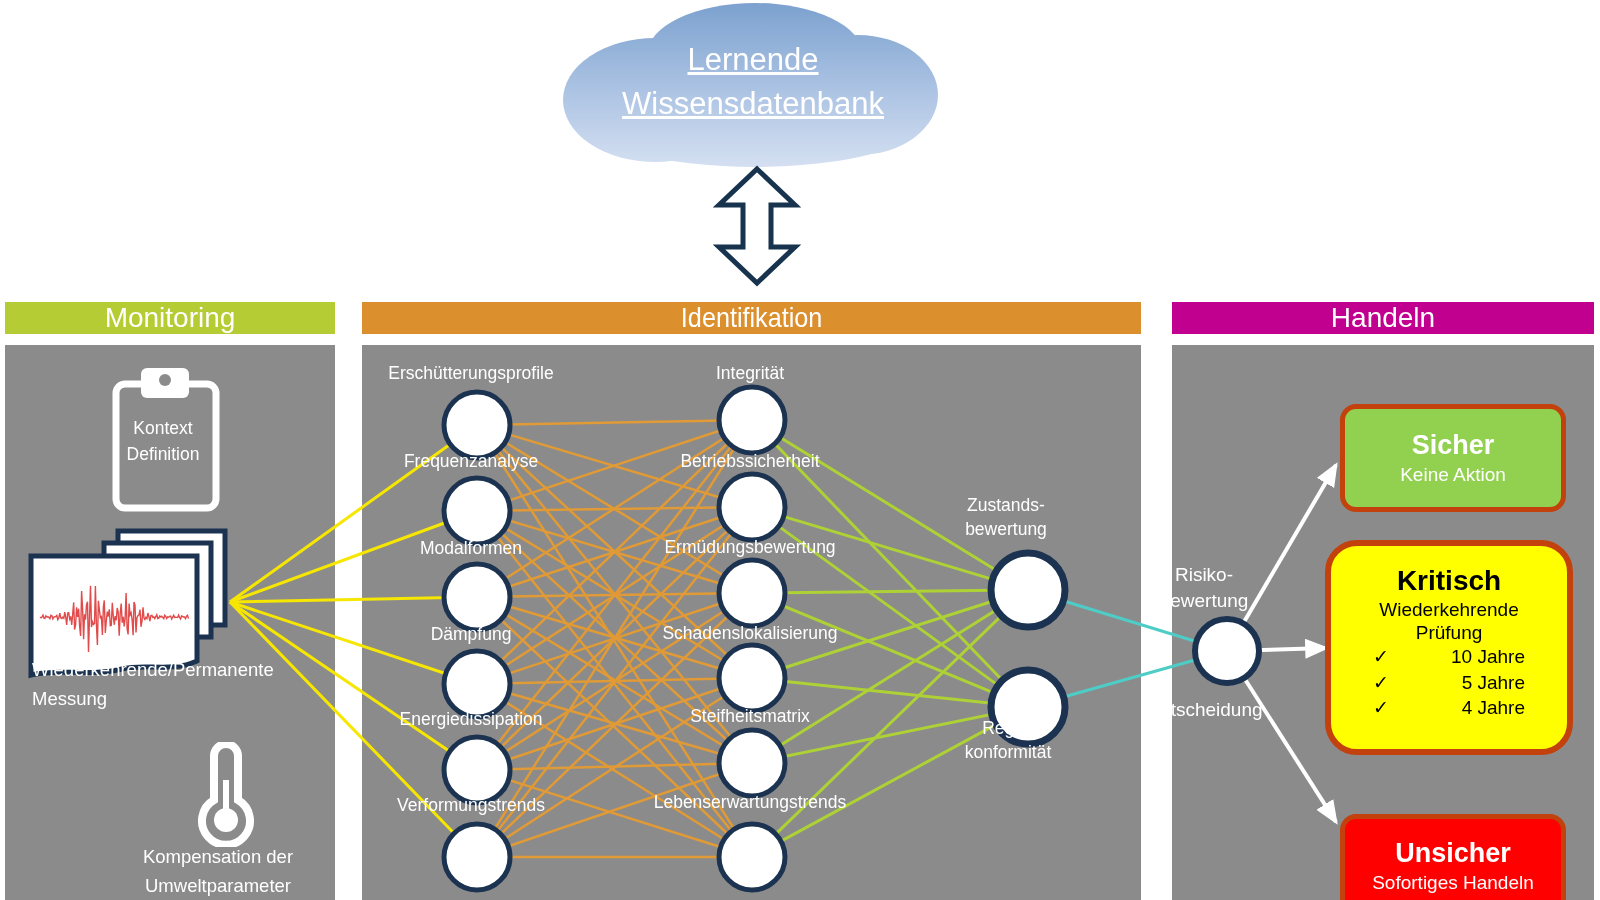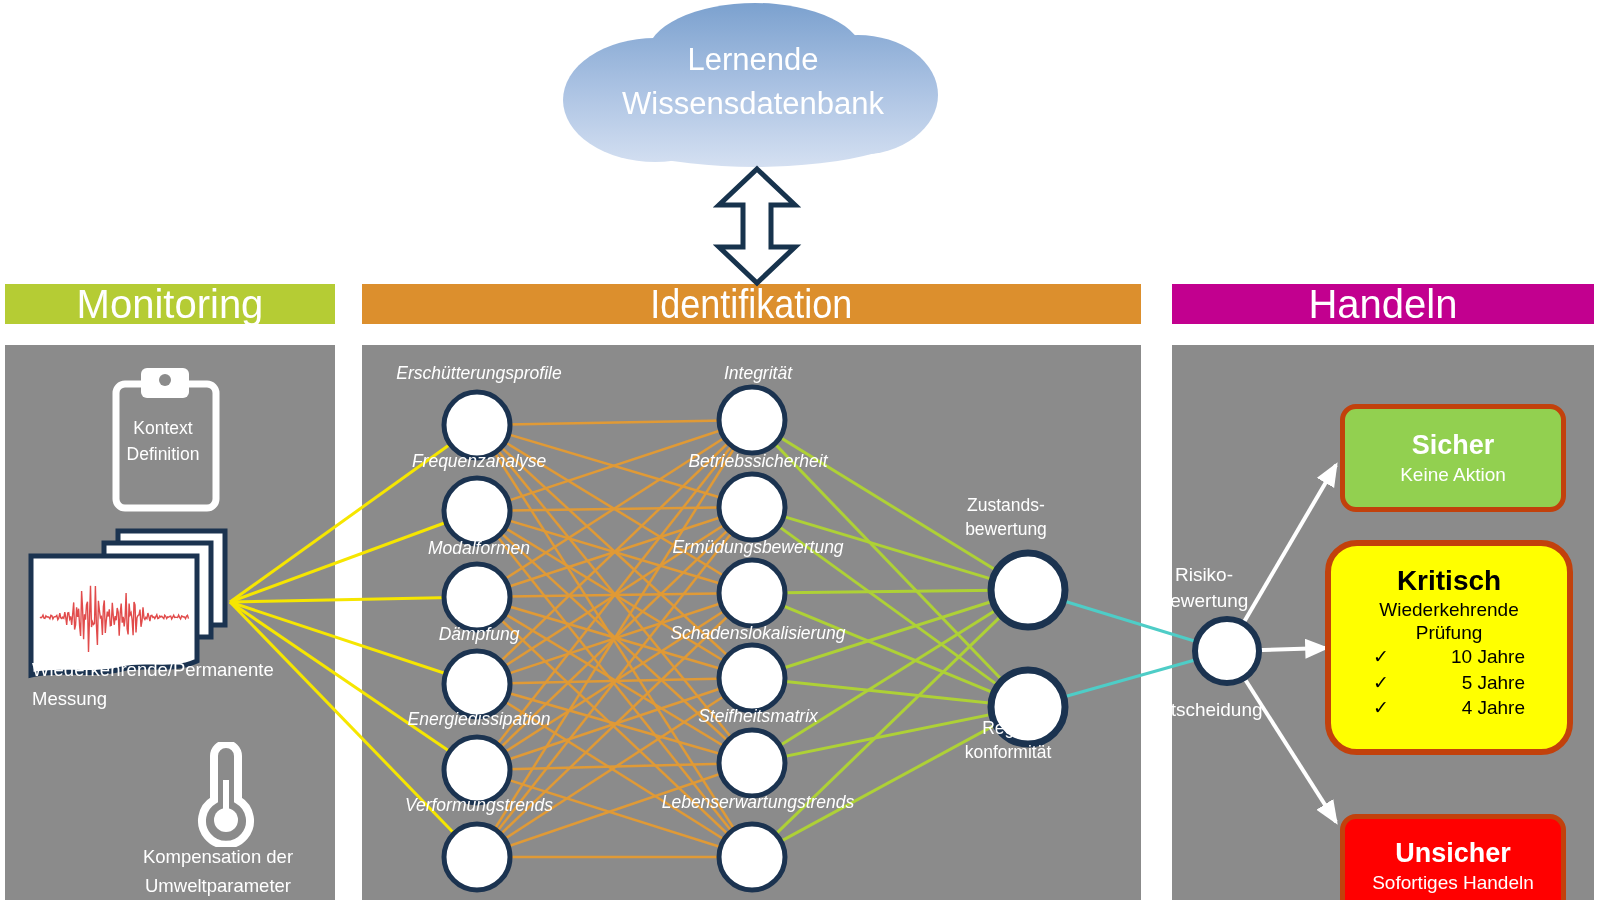--- a/index.html
+++ b/index.html
@@ -1,26 +1,26 @@
 <!DOCTYPE html>
 <html><head>
 <meta charset="utf-8">
 <style>
   html,body{margin:0;padding:0;background:#ffffff;}
   body{width:1600px;height:900px;position:relative;overflow:hidden;
        font-family:"Liberation Sans", sans-serif;}
   .abs{position:absolute;}
   .panel{position:absolute;top:345px;bottom:0;background:#8b8b8b;}
-  .hdr{position:absolute;top:284px;height:40px;display:flex;align-items:center;justify-content:center;
-       color:#fff;font-size:40px;line-height:1;}
+  .hdr{position:absolute;top:302px;height:32px;display:flex;align-items:center;justify-content:center;
+       color:#fff;font-size:28px;line-height:1;}
   .nodelabel{position:absolute;transform:translate(-50%,-50%);color:#fff;font-size:17.5px;
              white-space:nowrap;text-align:center;}
   .preline{white-space:pre-line;}
   .cloud-text{position:absolute;left:572px;top:38px;width:362px;text-align:center;color:#fff;
-              font-size:31px;line-height:1.42;}
+              font-size:31px;line-height:1.42;text-decoration:underline;}
   .monlabel{color:#fff;font-size:18.5px;line-height:1.55;}
   .actbox{position:absolute;border:5px solid #c2410c;border-radius:16px;text-align:center;
           box-sizing:border-box;}
   .actbox .t{font-weight:bold;font-size:27px;line-height:1.25;}
   .actbox .s{font-size:19px;line-height:1.22;}
   .chkrow{display:flex;justify-content:space-between;width:152px;margin:1px auto 0 auto;
           font-size:19px;line-height:1.28;color:#000;}
   .chkrow .tx{width:112px;text-align:right;}
   svg{position:absolute;left:0;top:0;}
   #net-svg{z-index:3;}
@@ -183,21 +183,21 @@
       <circle cx="752" cy="593" r="33" fill="#ffffff" stroke="#1b3350" stroke-width="5"></circle>
       <circle cx="752" cy="678" r="33" fill="#ffffff" stroke="#1b3350" stroke-width="5"></circle>
       <circle cx="752" cy="763" r="33" fill="#ffffff" stroke="#1b3350" stroke-width="5"></circle>
       <circle cx="752" cy="857" r="33" fill="#ffffff" stroke="#1b3350" stroke-width="5"></circle>
       <circle cx="1028" cy="590" r="37" fill="#ffffff" stroke="#1b3350" stroke-width="7"></circle>
       <circle cx="1028" cy="707" r="37" fill="#ffffff" stroke="#1b3350" stroke-width="7"></circle>
       <circle cx="1227" cy="651" r="32" fill="#ffffff" stroke="#1b3350" stroke-width="6"></circle>
     </g>
 </svg>
 
-<div id="label-layer" class="abs txt-layer" style="left:8px;top:0;width:1344px;height:900px;pointer-events:none;font-style:italic;">
+<div id="label-layer" class="abs txt-layer" style="left:0;top:0;width:1344px;height:900px;pointer-events:none;">
     <div class="nodelabel" style="left: 471px; top: 373px;">Erschütterungsprofile</div>
     <div class="nodelabel" style="left: 471px; top: 461px;">Frequenzanalyse</div>
     <div class="nodelabel" style="left: 471px; top: 548px;">Modalformen</div>
     <div class="nodelabel" style="left: 471px; top: 634px;">Dämpfung</div>
     <div class="nodelabel" style="left: 471px; top: 719px;">Energiedissipation</div>
     <div class="nodelabel" style="left: 471px; top: 805px;">Verformungstrends</div>
     <div class="nodelabel" style="left: 750px; top: 373px;">Integrität</div>
     <div class="nodelabel" style="left: 750px; top: 461px;">Betriebssicherheit</div>
     <div class="nodelabel" style="left: 750px; top: 547px;">Ermüdungsbewertung</div>
     <div class="nodelabel" style="left: 750px; top: 633px;">Schadenslokalisierung</div>

